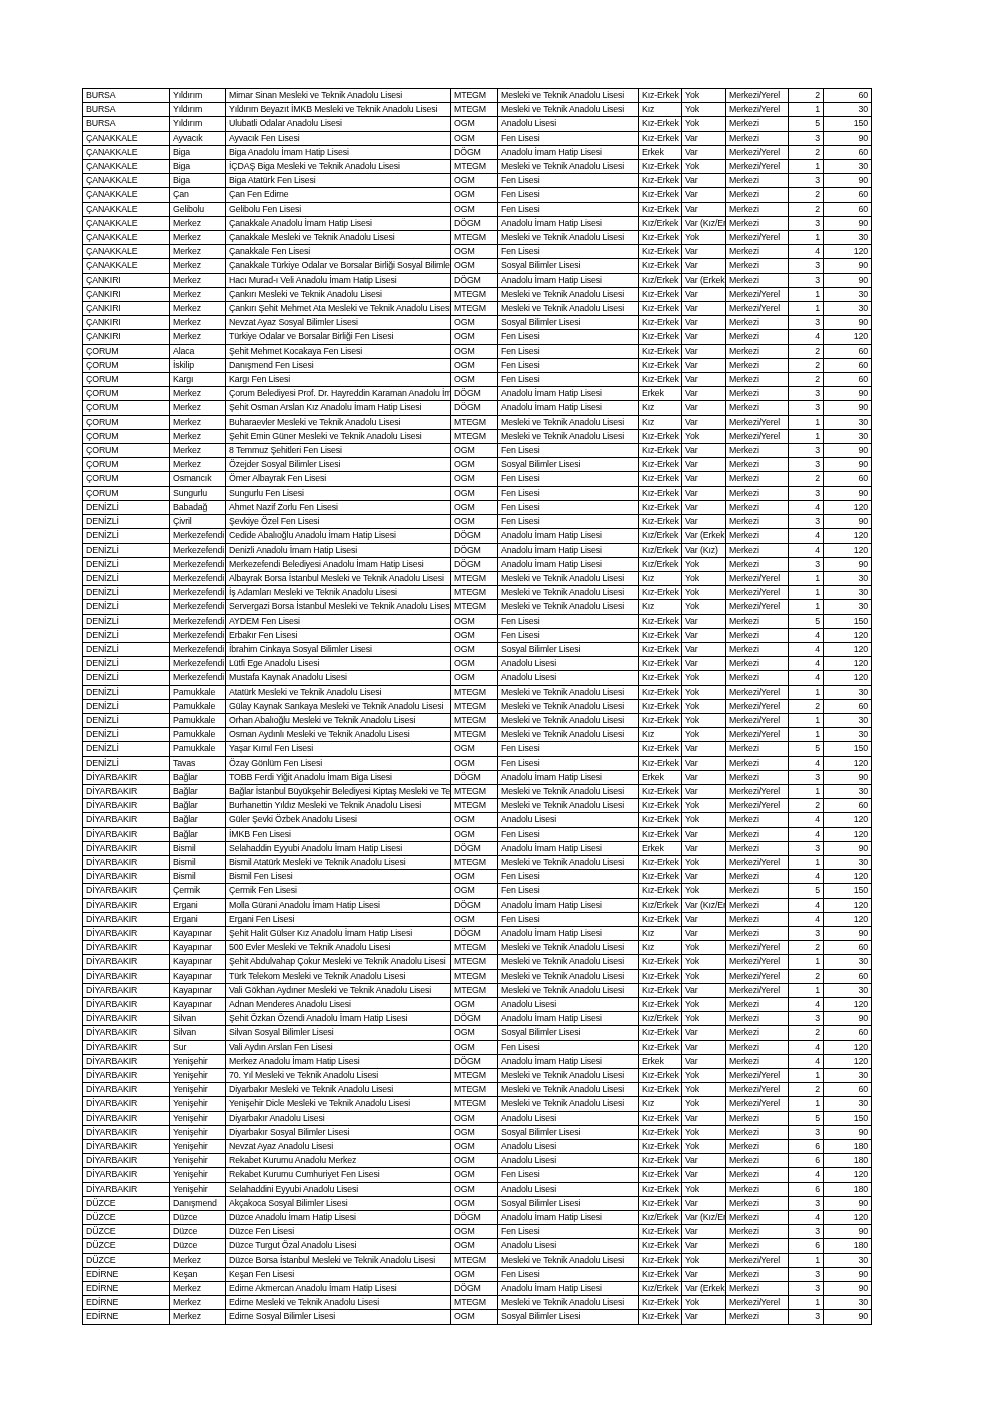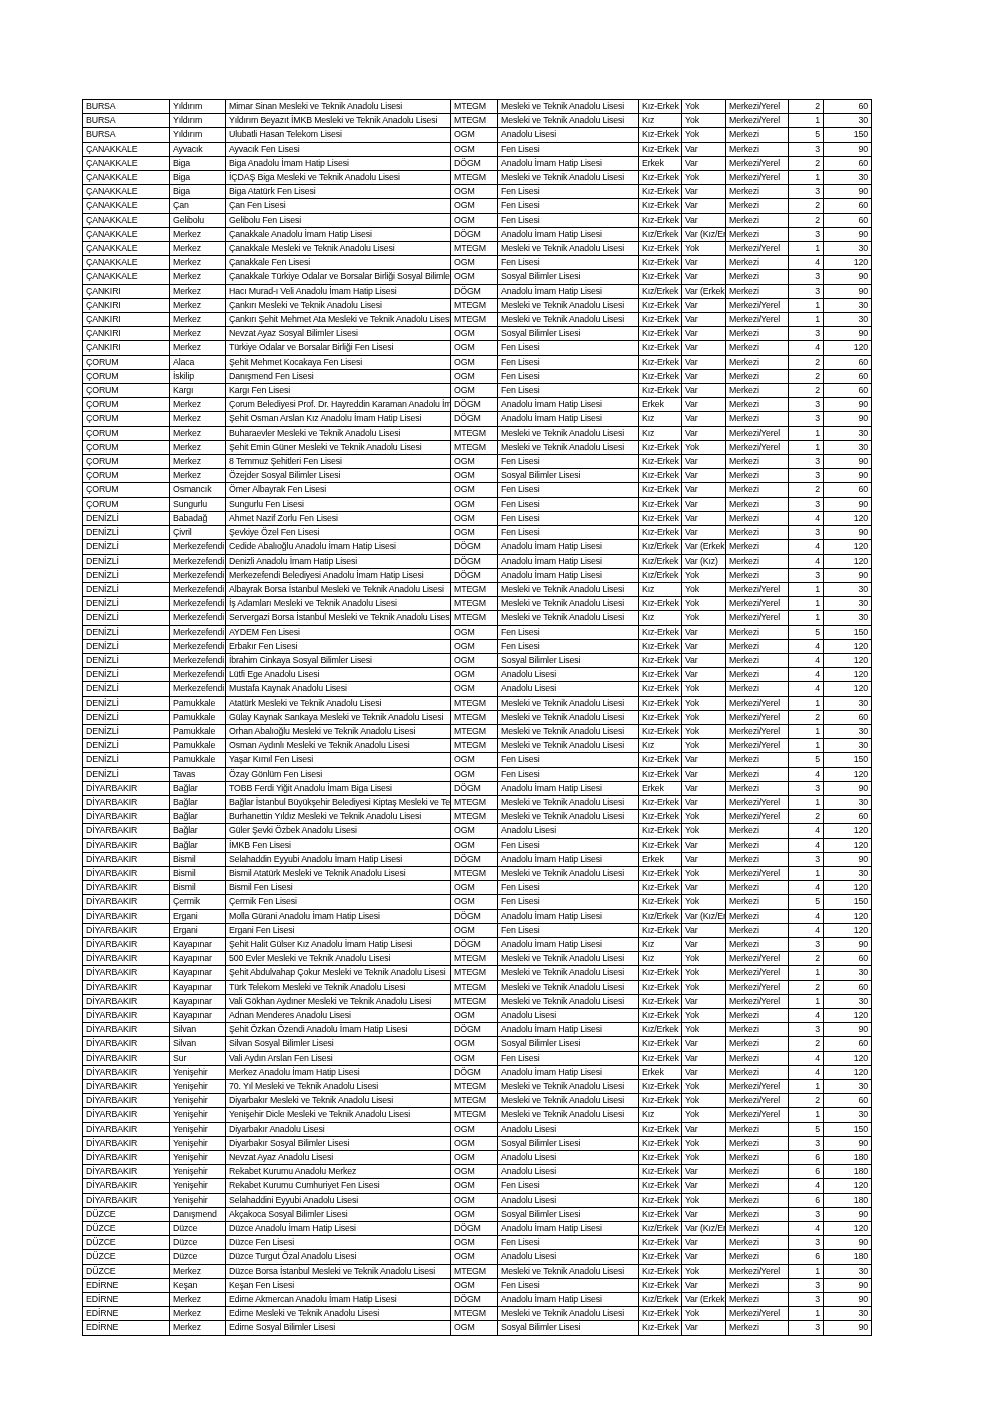--- a/index.html
+++ b/index.html
@@ -4,21 +4,21 @@
 <style>
   html, body { margin:0; padding:0; }
   body {
     width:1000px; height:1415px;
     background:#ffffff;
     position:relative;
     font-family:"Liberation Sans", sans-serif;
   }
   .page { position:absolute; inset:0; background:#ffffff; }
   table.schools {
-    position:absolute; left:82px; top:99px;
+    position:absolute; left:82px; top:88px;
     width:789px;
     border-collapse:collapse;
     table-layout:fixed;
   }
   table.schools td {
     border:1px solid #000000;
     height:13.16px;
     line-height:13.2px;
     font-size:8.8px;
     letter-spacing:-0.15px;
@@ -71,21 +71,21 @@
           <td>Mesleki ve Teknik Anadolu Lisesi</td>
           <td>Kız</td>
           <td>Yok</td>
           <td>Merkezi/Yerel</td>
           <td class="num">1</td>
           <td class="num">30</td>
         </tr>
         <tr>
           <td>BURSA</td>
           <td>Yıldırım</td>
-          <td>Ulubatli Hasan Telekom Lisesi</td>
+          <td>Ulubatli Odalar Anadolu Lisesi</td>
           <td>OGM</td>
           <td>Anadolu Lisesi</td>
           <td>Kız-Erkek</td>
           <td>Yok</td>
           <td>Merkezi</td>
           <td class="num">5</td>
           <td class="num">150</td>
         </tr>
         <tr>
           <td>ÇANAKKALE</td>
@@ -131,21 +131,21 @@
           <td>Fen Lisesi</td>
           <td>Kız-Erkek</td>
           <td>Var</td>
           <td>Merkezi</td>
           <td class="num">3</td>
           <td class="num">90</td>
         </tr>
         <tr>
           <td>ÇANAKKALE</td>
           <td>Çan</td>
-          <td>Çan Fen Lisesi</td>
+          <td>Çan Fen Edirne</td>
           <td>OGM</td>
           <td>Fen Lisesi</td>
           <td>Kız-Erkek</td>
           <td>Var</td>
           <td>Merkezi</td>
           <td class="num">2</td>
           <td class="num">60</td>
         </tr>
         <tr>
           <td>ÇANAKKALE</td>

